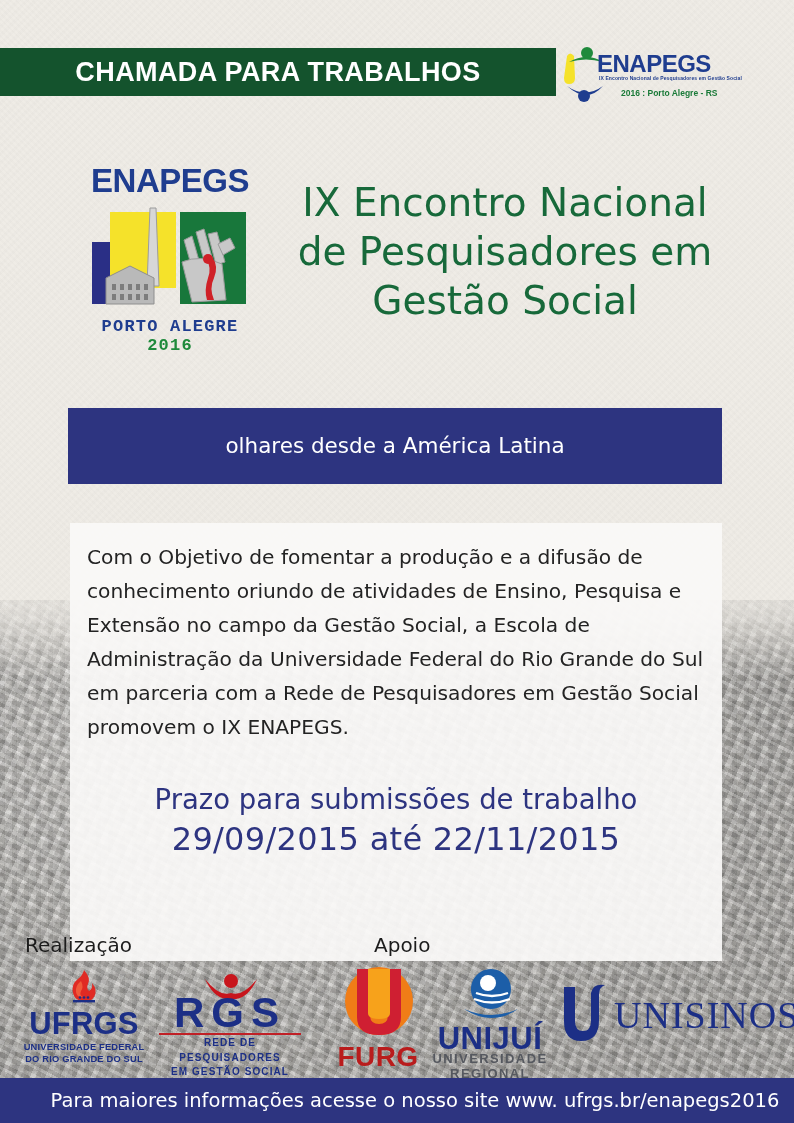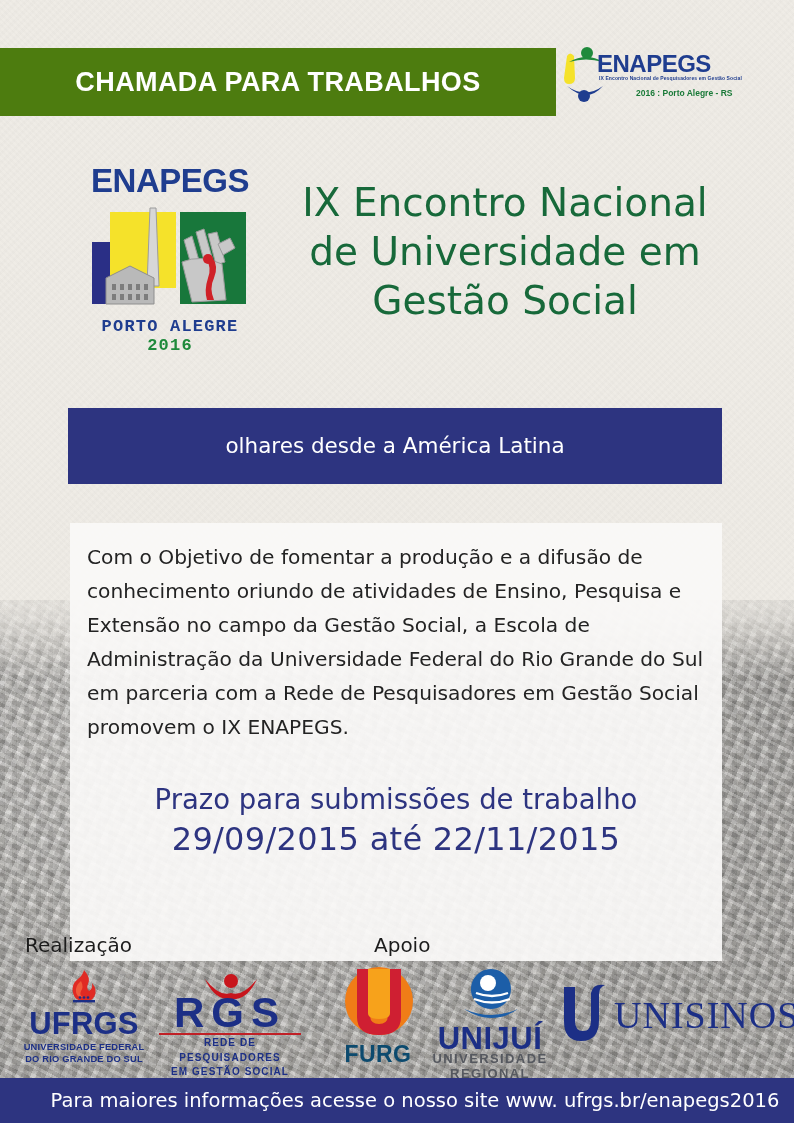--- a/index.html
+++ b/index.html
@@ -49,22 +49,22 @@
     background:
       repeating-linear-gradient(45deg, rgba(0,0,0,.012) 0 2px, rgba(255,255,255,.02) 2px 4px),
       repeating-linear-gradient(135deg, rgba(0,0,0,.012) 0 3px, rgba(255,255,255,.018) 3px 6px);
     pointer-events:none;
     z-index:2;
   }
 
   
   .top-banner {
     position:absolute;
-    left:0; top:48px; width:556px; height:68px;
-    background:#4d7c0f;
+    left:0; top:48px; width:556px; height:48px;
+    background:#14532d;
     display:flex; align-items:center; justify-content:center;
     z-index:5;
   }
   .top-banner .txt {
     color:#ffffff;
     font-size:27px;
     font-weight:700;
     letter-spacing:.4px;
     font-family:"Liberation Sans", sans-serif;
   }
@@ -84,21 +84,21 @@
   }
   .hdr-logo .sub1{
     position:absolute; left:36px; top:31px;
     font-family:"Liberation Sans", sans-serif;
     font-size:5px; color:#1f3d8f; font-weight:700; letter-spacing:.1px;
     white-space:nowrap;
   }
   .hdr-logo .sub2{
     position:absolute; left:58px; top:44px;
     font-family:"Liberation Sans", sans-serif;
-    font-size:8.5px; font-weight:700; color:#1a7a38; white-space:nowrap;margin-left:15px;
+    font-size:8.5px; font-weight:700; color:#1a7a38; white-space:nowrap;
   }
 
   
   .main-logo{
     position:absolute;
     left:80px; top:162px; width:180px; height:195px;
     z-index:5;
   }
   .main-logo .word{
     position:absolute; left:0; right:0; top:0;
@@ -207,21 +207,21 @@
     font-family:"Liberation Sans", sans-serif; font-weight:700;
     font-size:10px; color:#1c2f86; line-height:1.45; letter-spacing:1.1px;
   }
 
   
   .furg{ left:330px; top:40px; width:96px; height:108px; }
   .furg .mark{ position:absolute; left:14px; top:0; width:70px; height:74px; }
   .furg .nm{
     position:absolute; left:0; right:0; top:76px; text-align:center;
     font-family:"Liberation Sans", sans-serif; font-weight:700;
-    font-size:23px; color:#0c4a6e; letter-spacing:.4px;
+    font-size:28px; color:#b91c1c; letter-spacing:.4px;
   }
 
   
   .unijui{ left:432px; top:42px; width:116px; height:104px; }
   .unijui .mark{ position:absolute; left:30px; top:0; width:58px; height:56px; }
   .unijui .nm{
     position:absolute; left:0; right:0; top:54px; text-align:center;
     font-family:"Liberation Sans", sans-serif; font-weight:700;
     font-size:31px; color:#1c2f86; letter-spacing:.5px;
   }
@@ -313,21 +313,21 @@
       <circle cx="120" cy="55" r="5" fill="#cf2027"></circle>
     </svg>
     <div class="city">
       <span>PORTO ALEGRE</span>
       <span class="yr">2016</span>
     </div>
   </div>
 
   <div class="main-title">
     <div>IX Encontro Nacional</div>
-    <div>de Universidade em</div>
+    <div>de Pesquisadores em</div>
     <div>Gestão Social</div>
   </div>
 
   <div class="theme-banner">
     <div>olhares desde a América Latina</div>
   </div>
 
   <div class="card">
     <p class="body">Com o Objetivo de fomentar a produção e a difusão de conhecimento oriundo de atividades de Ensino, Pesquisa e Extensão no campo da Gestão Social, a Escola de Administração da Universidade Federal do Rio Grande do Sul em parceria com a Rede de Pesquisadores em Gestão Social promovem o IX ENAPEGS.</p>
     <div class="deadline">

